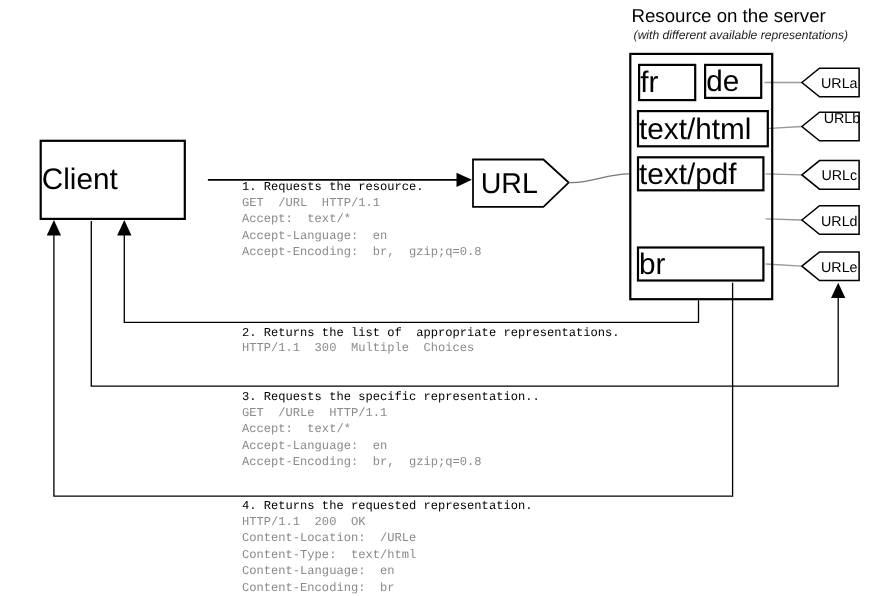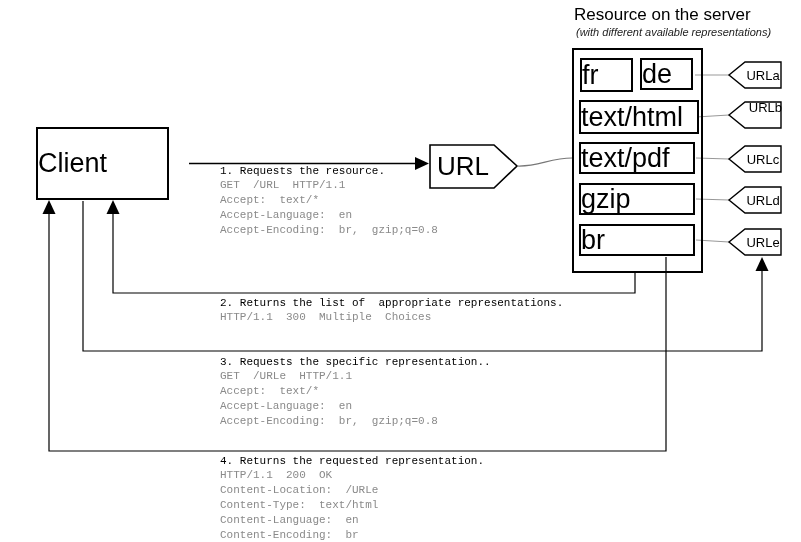--- a/index.html
+++ b/index.html
@@ -83,23 +83,20 @@
     </div>
   <div class="box cell cell-de">
       <span>de</span>
     </div>
   <div class="box cell cell-texthtml">
       <span>text/html</span>
     </div>
   <div class="box cell cell-textpdf">
       <span>text/pdf</span>
     </div>
-  <div class="box cell cell-gzip">
-      <span>gzip</span>
-    </div>
   <div class="box cell cell-br">
       <span>br</span>
     </div>
 
   <div class="tag-label tag-a">URLa</div>
   <div class="tag-label tag-b">URLb</div>
   <div class="tag-label tag-c">URLc</div>
   <div class="tag-label tag-d">URLd</div>
   <div class="tag-label tag-e">URLe</div>
 

